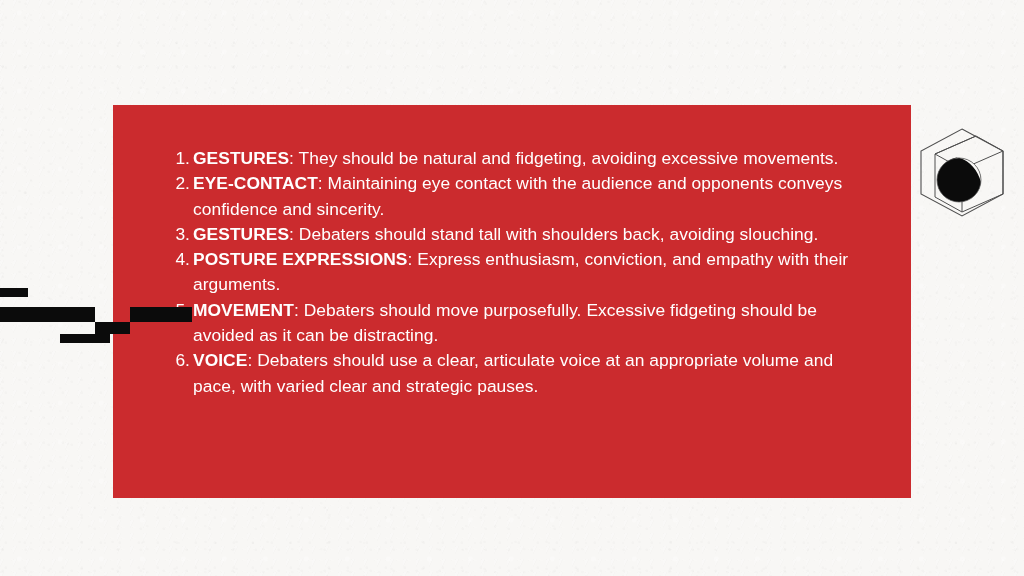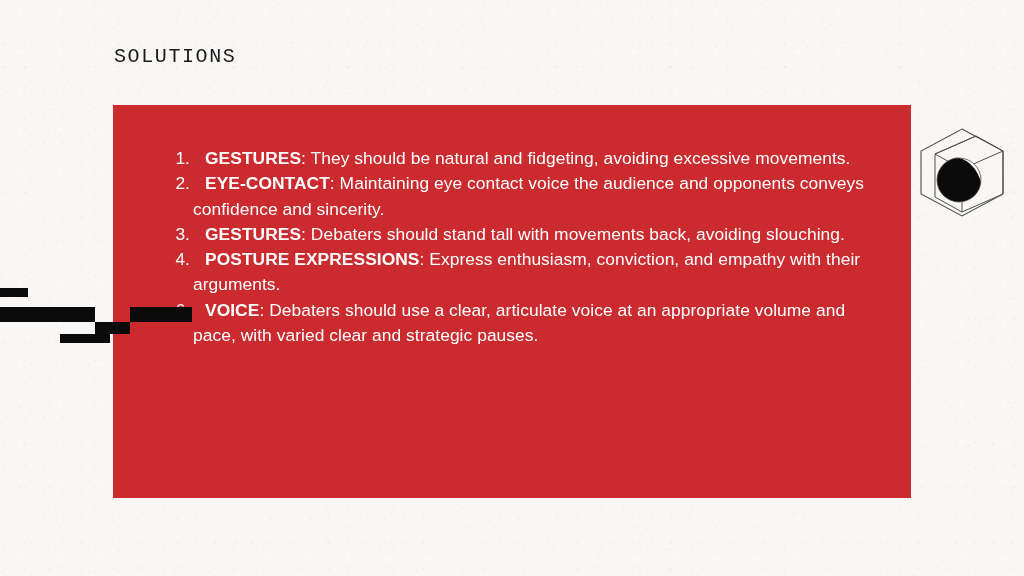--- a/index.html
+++ b/index.html
@@ -96,21 +96,20 @@
     position: absolute;
     left: 0;
     top: 0;
     width: 15px;
     text-align: right;
     font-weight: 400;
   }
 
   #solutions-list li .kw {
     font-weight: 700;
-    margin-left: 12px;
   }
 
   
   #hex-decoration {
     position: absolute;
     left: 916px;
     top: 126px;
     width: 92px;
     height: 92px;
     z-index: 5;
@@ -130,28 +129,28 @@
     background: #0b0b0b;
   }
 </style>
 </head>
 <body>
 
 <div id="slide">
 
   <div id="paper-texture"></div>
 
-  <div id="slide-title">SOLUTIONS</div>
 
   <div id="content-panel">
     <ol id="solutions-list">
         <li><span class="num">1.</span><span class="kw">GESTURES</span><span class="body">: They should be natural and fidgeting, avoiding excessive movements.</span></li>
-        <li><span class="num">2.</span><span class="kw">EYE-CONTACT</span><span class="body">: Maintaining eye contact voice the audience and opponents conveys confidence and sincerity.</span></li>
-        <li><span class="num">3.</span><span class="kw">GESTURES</span><span class="body">: Debaters should stand tall with movements back, avoiding slouching.</span></li>
+        <li><span class="num">2.</span><span class="kw">EYE-CONTACT</span><span class="body">: Maintaining eye contact with the audience and opponents conveys confidence and sincerity.</span></li>
+        <li><span class="num">3.</span><span class="kw">GESTURES</span><span class="body">: Debaters should stand tall with shoulders back, avoiding slouching.</span></li>
         <li><span class="num">4.</span><span class="kw">POSTURE EXPRESSIONS</span><span class="body">: Express enthusiasm, conviction, and empathy with their arguments.</span></li>
+        <li><span class="num">5.</span><span class="kw">MOVEMENT</span><span class="body">: Debaters should move purposefully. Excessive fidgeting should be avoided as it can be distracting.</span></li>
         <li><span class="num">6.</span><span class="kw">VOICE</span><span class="body">: Debaters should use a clear, articulate voice at an appropriate volume and pace, with varied clear and strategic pauses.</span></li>
       </ol>
   </div>
 
   <div id="hex-decoration">
     <svg width="92" height="92" viewBox="0 0 92 92" xmlns="http://www.w3.org/2000/svg">
 
       <polygon points="46,3 87,25 87,68 46,90 5,68 5,25" fill="none" stroke="#4f4f4f" stroke-width="1.1"></polygon>
 
       <polygon points="19,28 60,10 87,25 46,43" fill="none" stroke="#4f4f4f" stroke-width="1.0"></polygon>

